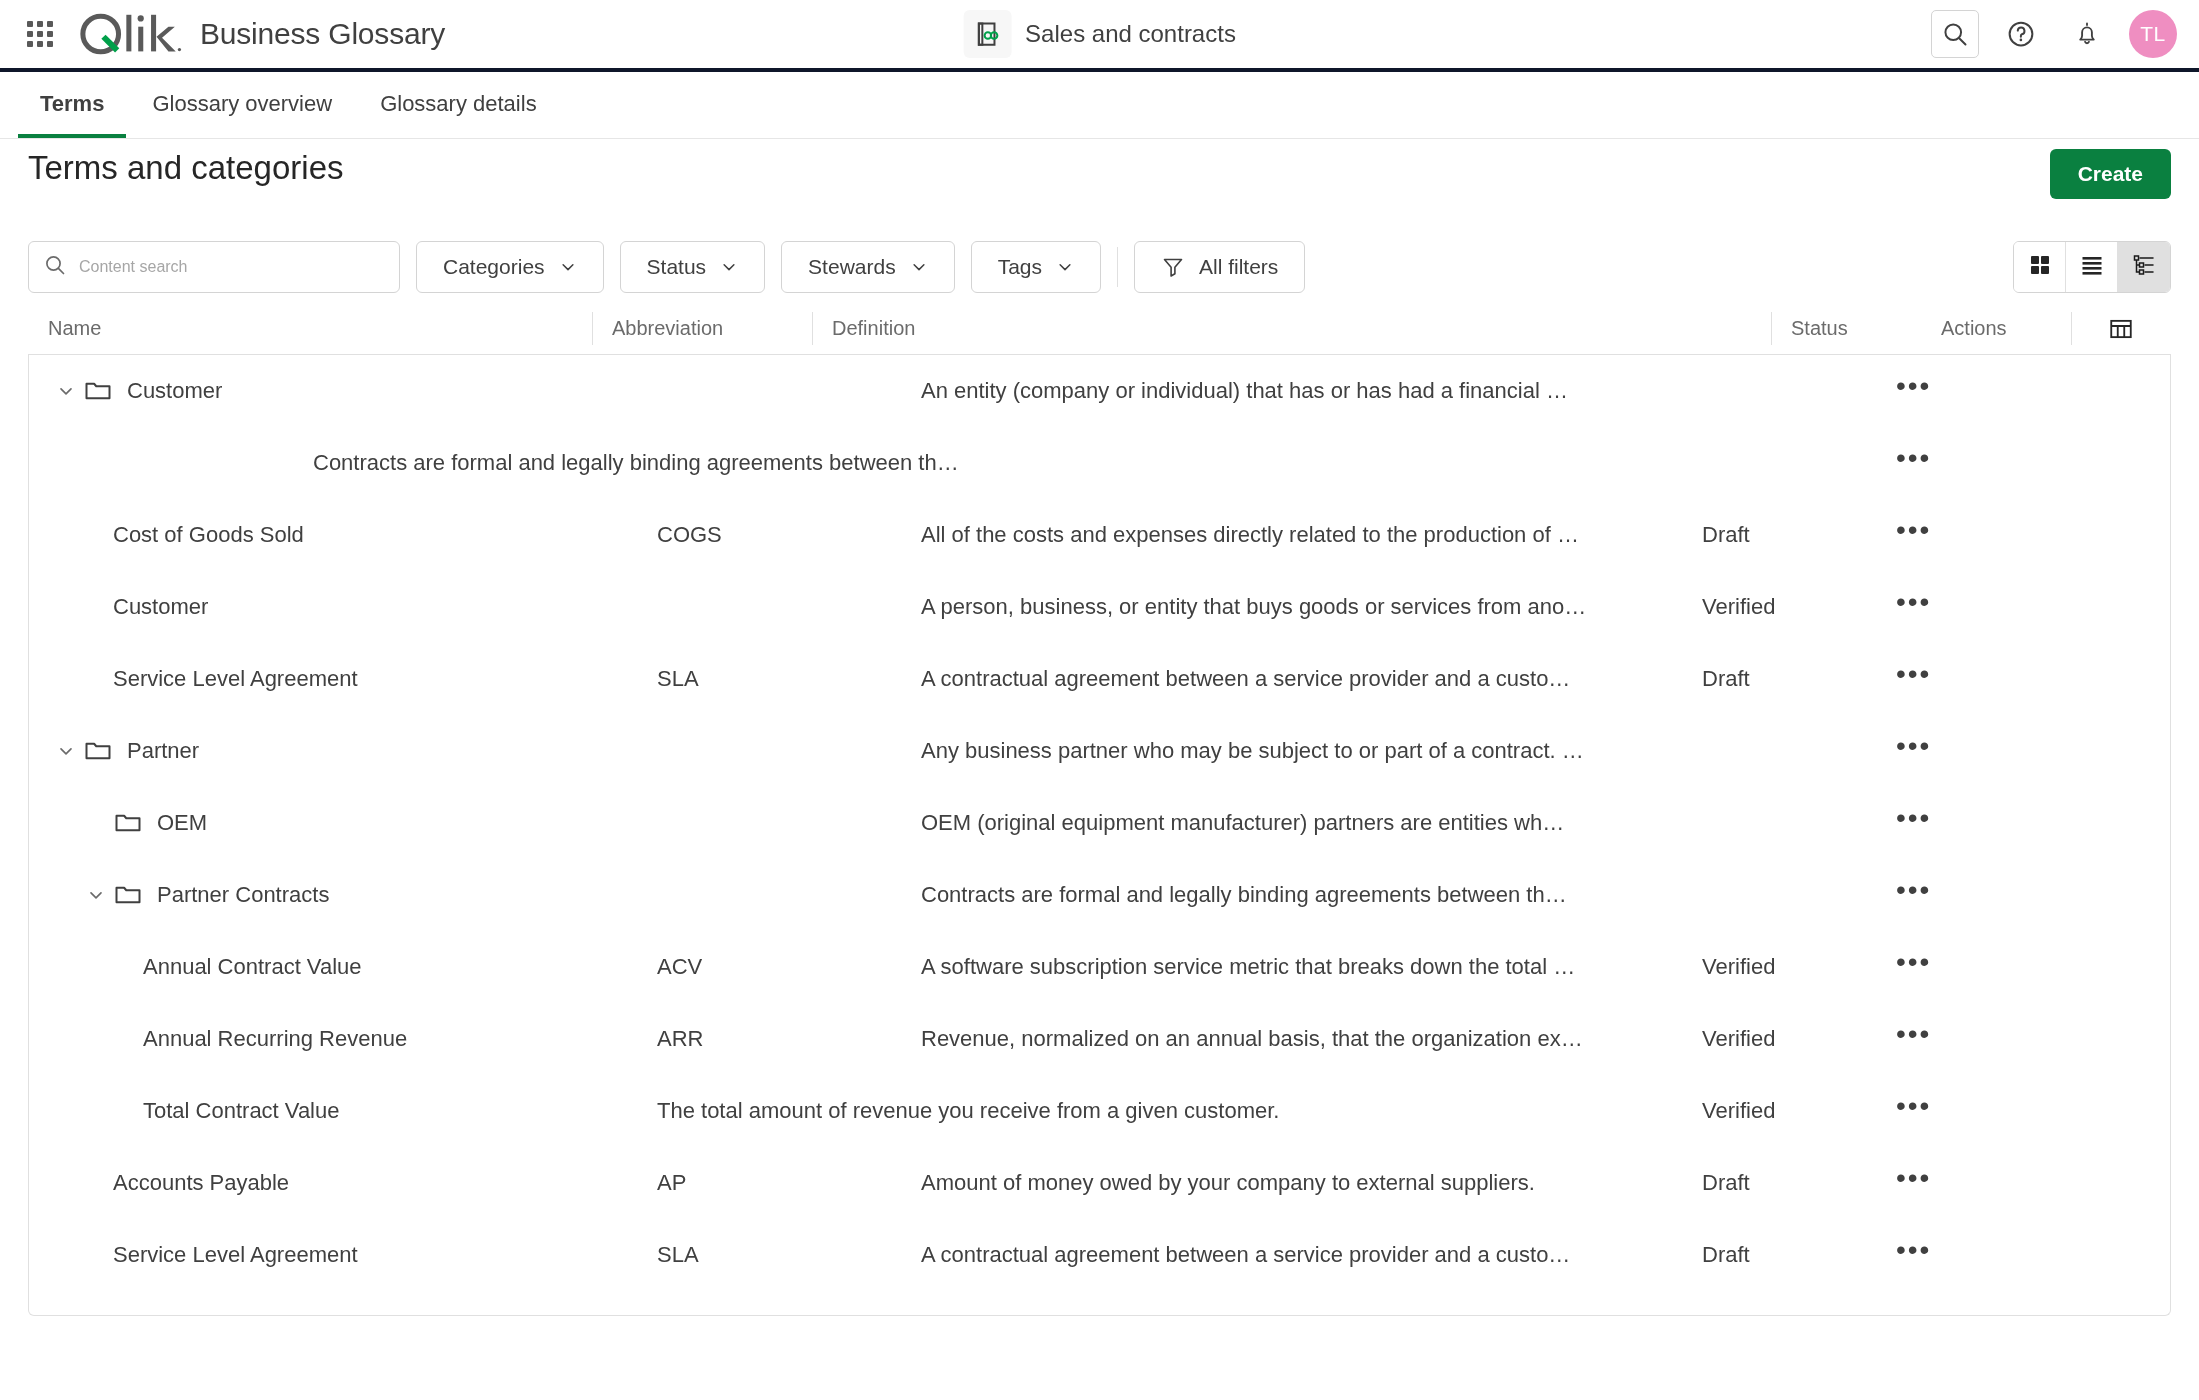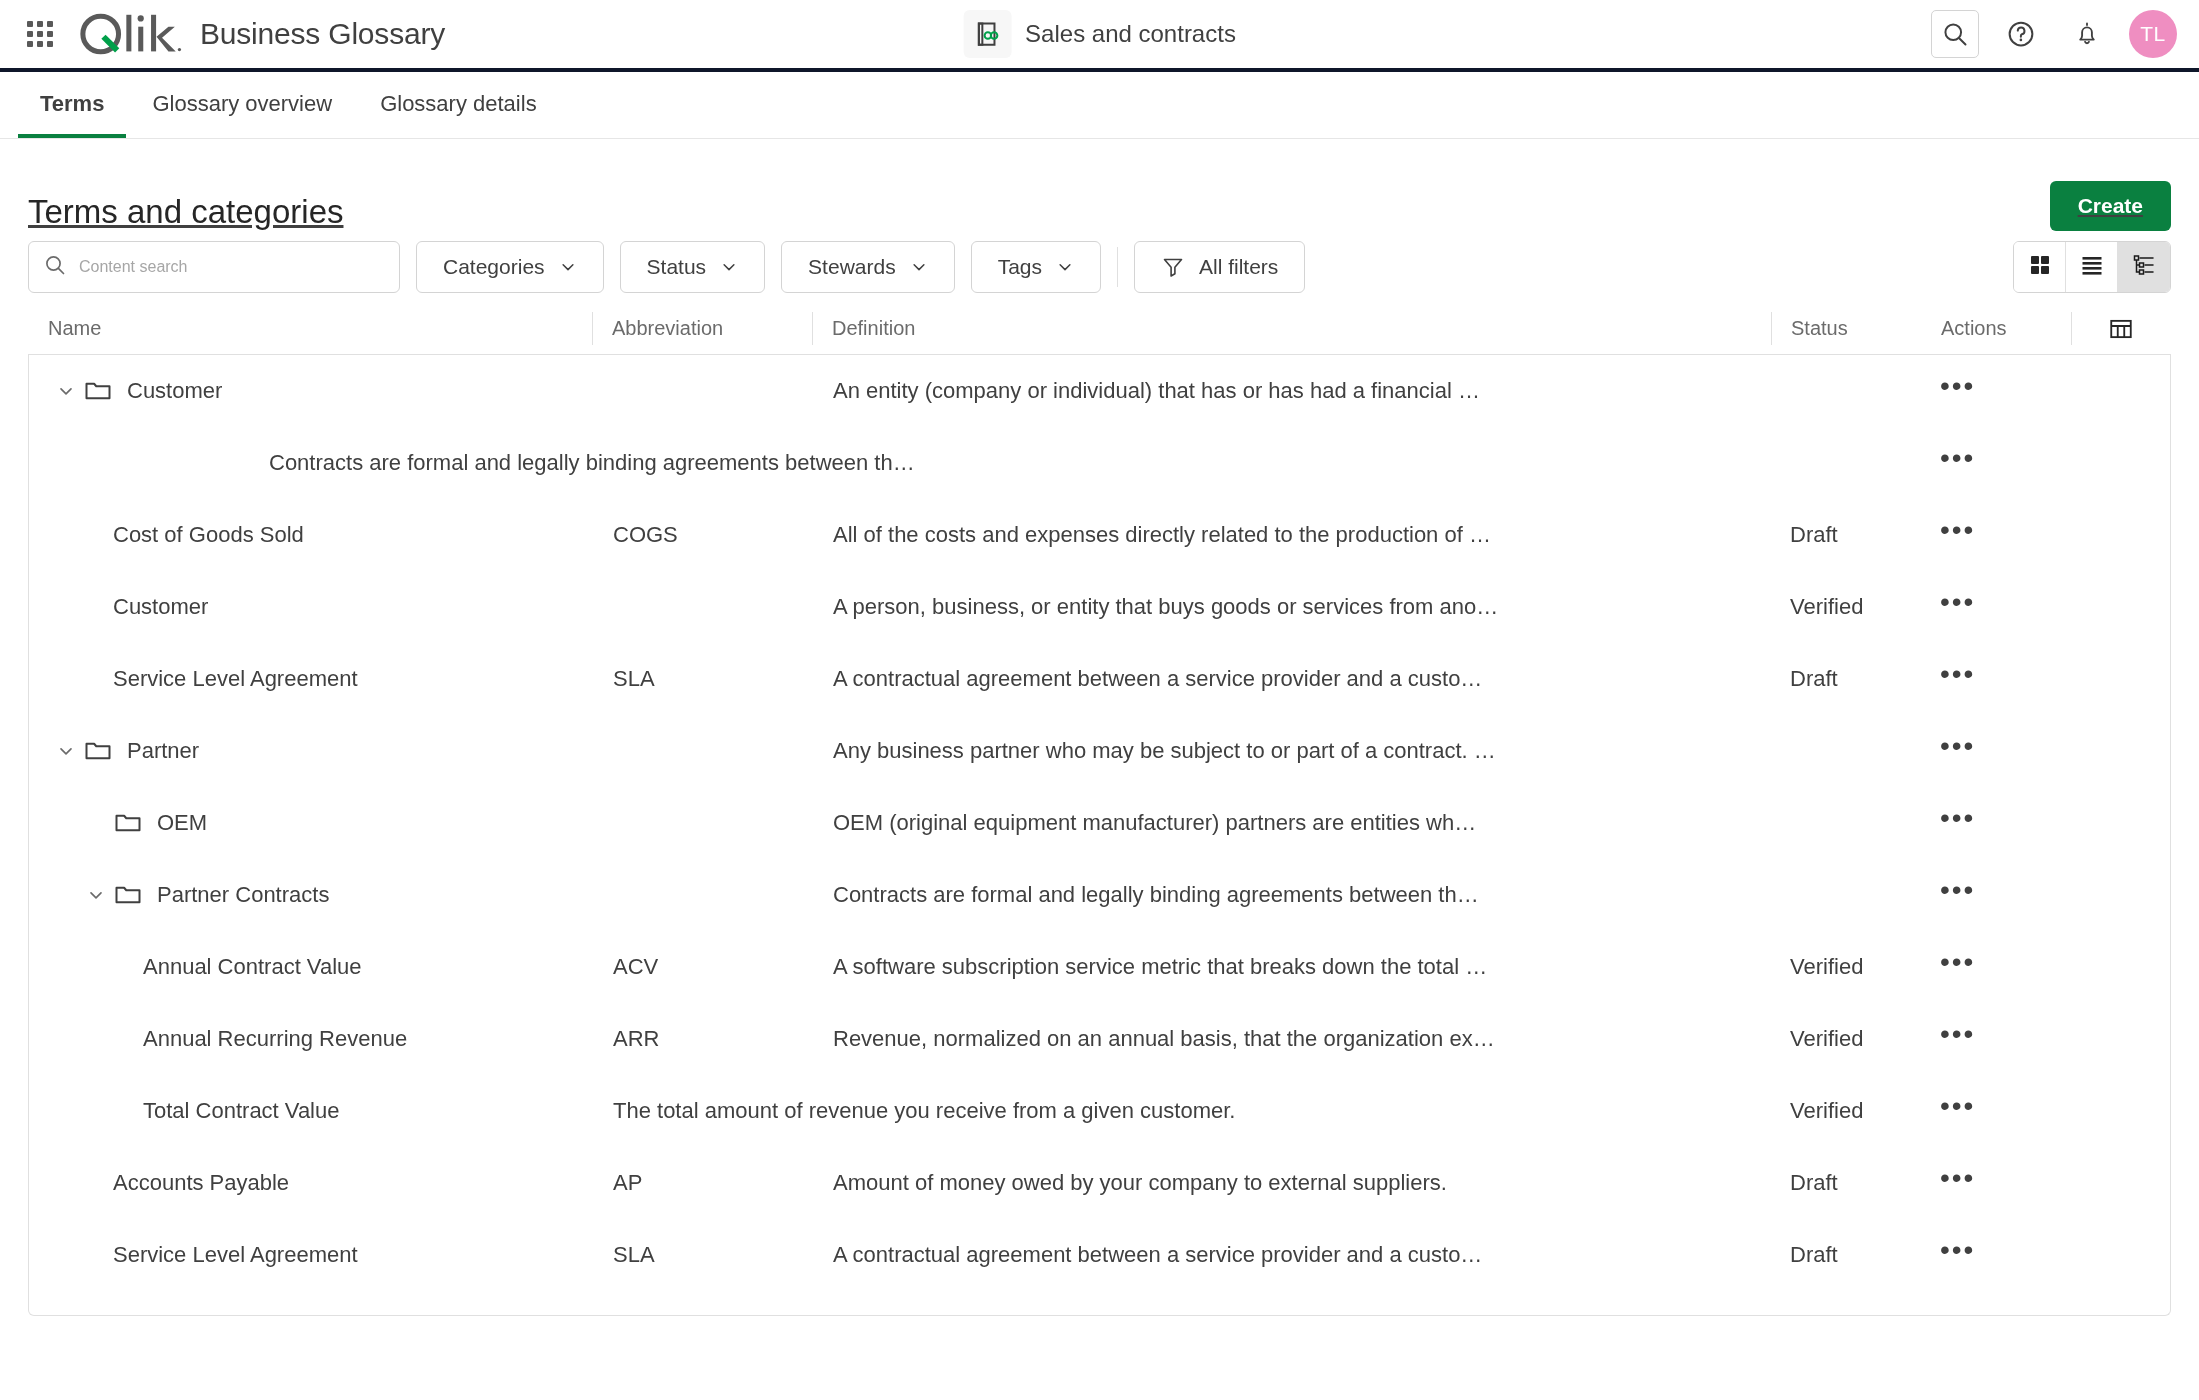--- a/index.html
+++ b/index.html
@@ -72,21 +72,21 @@
     padding: 0 22px; height: 64px; display: flex; align-items: center;
     font-size: 22px; color: #404040; cursor: pointer;
     border-bottom: 4px solid transparent; white-space: nowrap;
   }
   .tab.active { border-bottom-color: #0a8040; font-weight: 700; }
 
   
   .page { padding: 0 28px; background: #fff; }
 
   .page-head {
-    display: flex; align-items: flex-end; height: 92px; padding-top: 10px; text-decoration: underline;
+    display: flex; align-items: flex-start; height: 92px; padding-top: 10px;
   }
   .page-title { font-size: 33px; color: #262626; font-weight: 400; }
   .btn-create {
     margin-left: auto; background: #0a8040; color: #fff;
     border: none; border-radius: 6px; height: 50px; padding: 0 28px;
     font-size: 21px; font-weight: 700; cursor: pointer;
     font-family: "Liberation Sans", sans-serif;
   }
 
   
@@ -139,20 +139,21 @@
   .c-act   { width: 150px; }
   .c-cog   { width: 100px; justify-content: center; padding-left: 0; }
 
   .table-body {
     border: 1px solid #e0e0e0; border-top: none; border-radius: 0 0 6px 6px;
     background: #fff; height: 961px; overflow: hidden;
   }
   .row {
     display: flex; align-items: center; height: 72px; font-size: 22px; color: #404040;
     cursor: pointer;
+    gap: 44px;
   }
   .td { display: flex; align-items: center; height: 100%; padding-left: 20px; }
   .td.c-def {
     white-space: nowrap; overflow: hidden; text-overflow: ellipsis;
     display: block; line-height: 72px; padding-right: 24px;
   }
   .name-cell { display: flex; align-items: center; gap: 0; }
   .twisty {
     width: 34px; height: 34px; display: flex; align-items: center;
     justify-content: center; flex: 0 0 34px; cursor: pointer;

